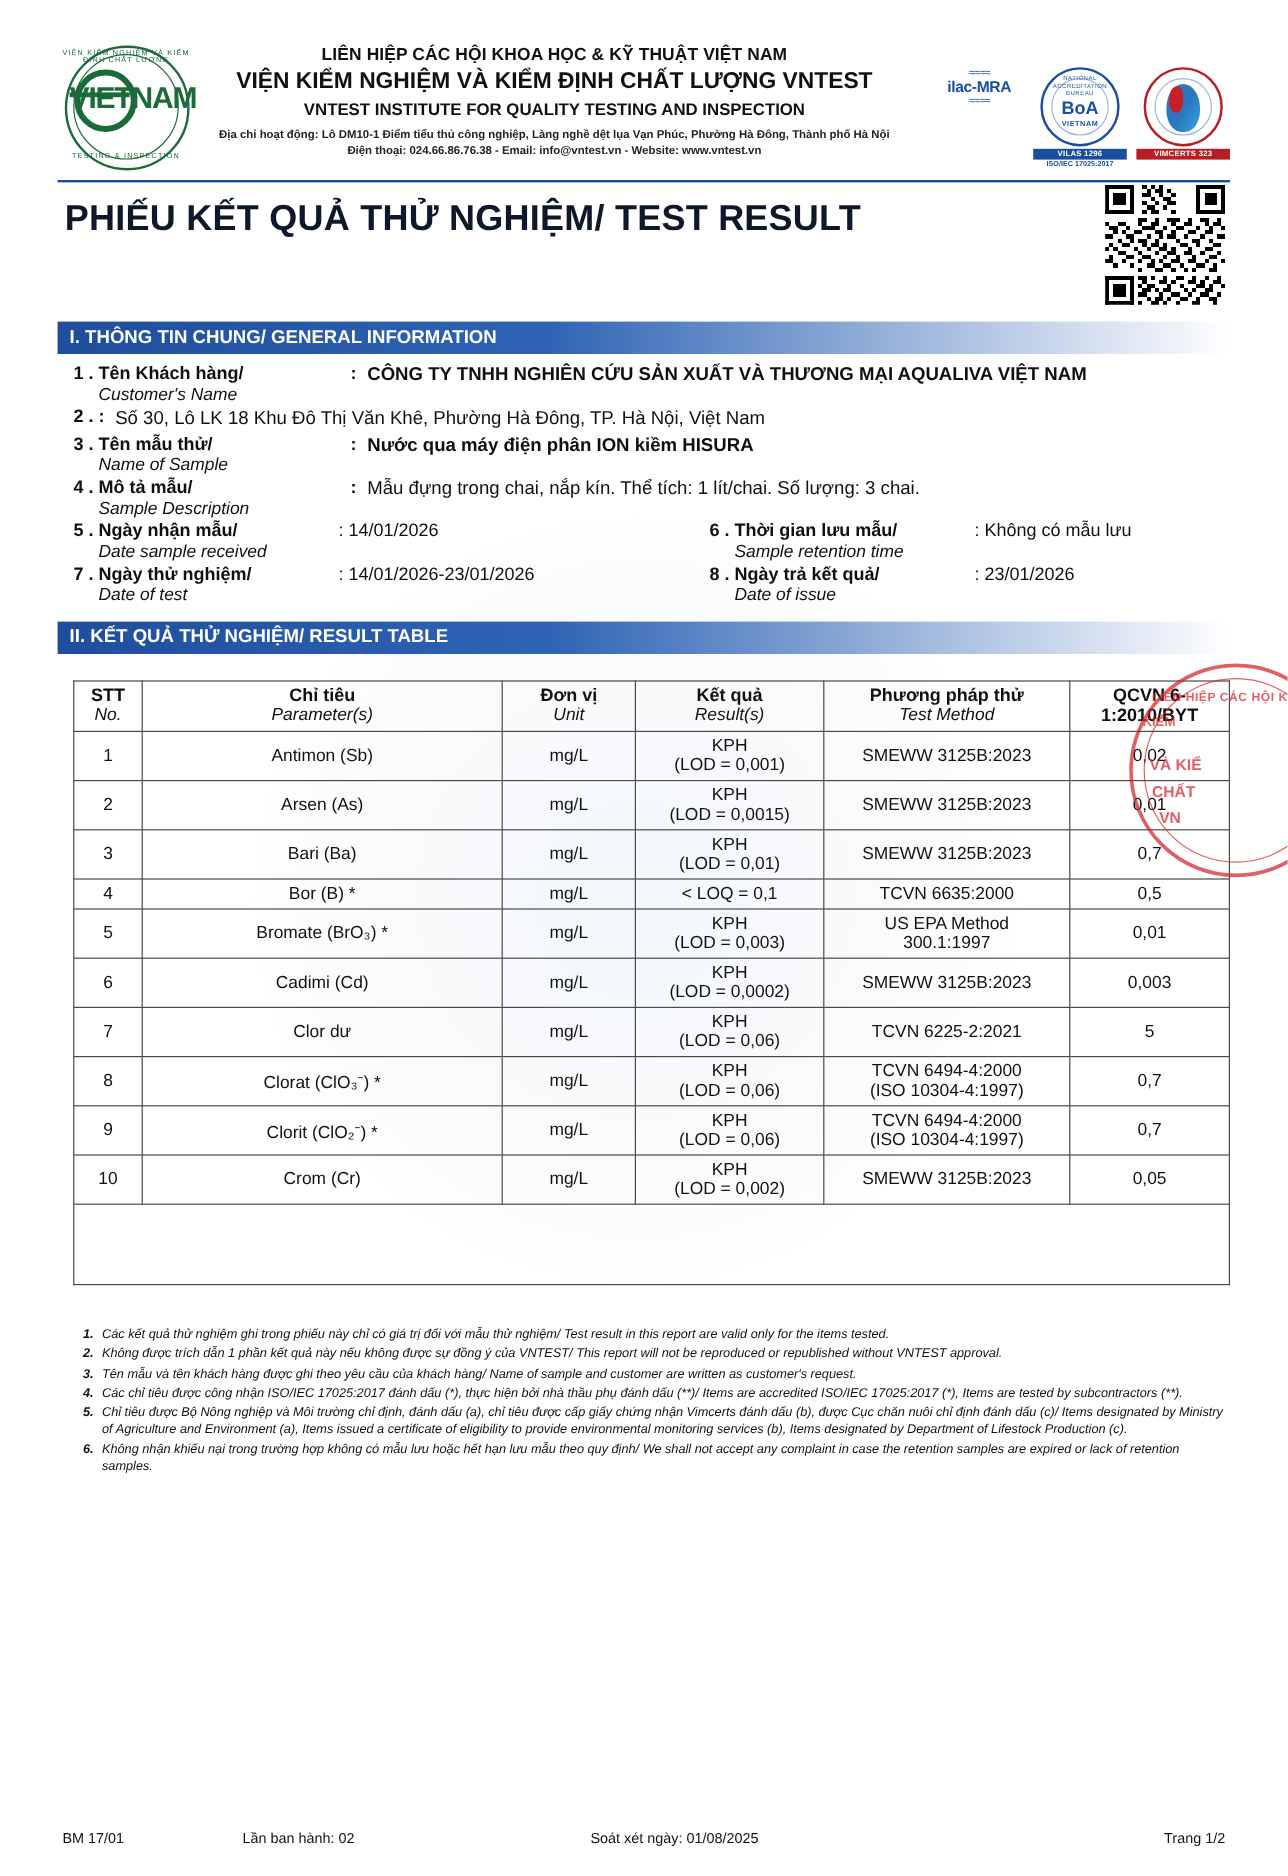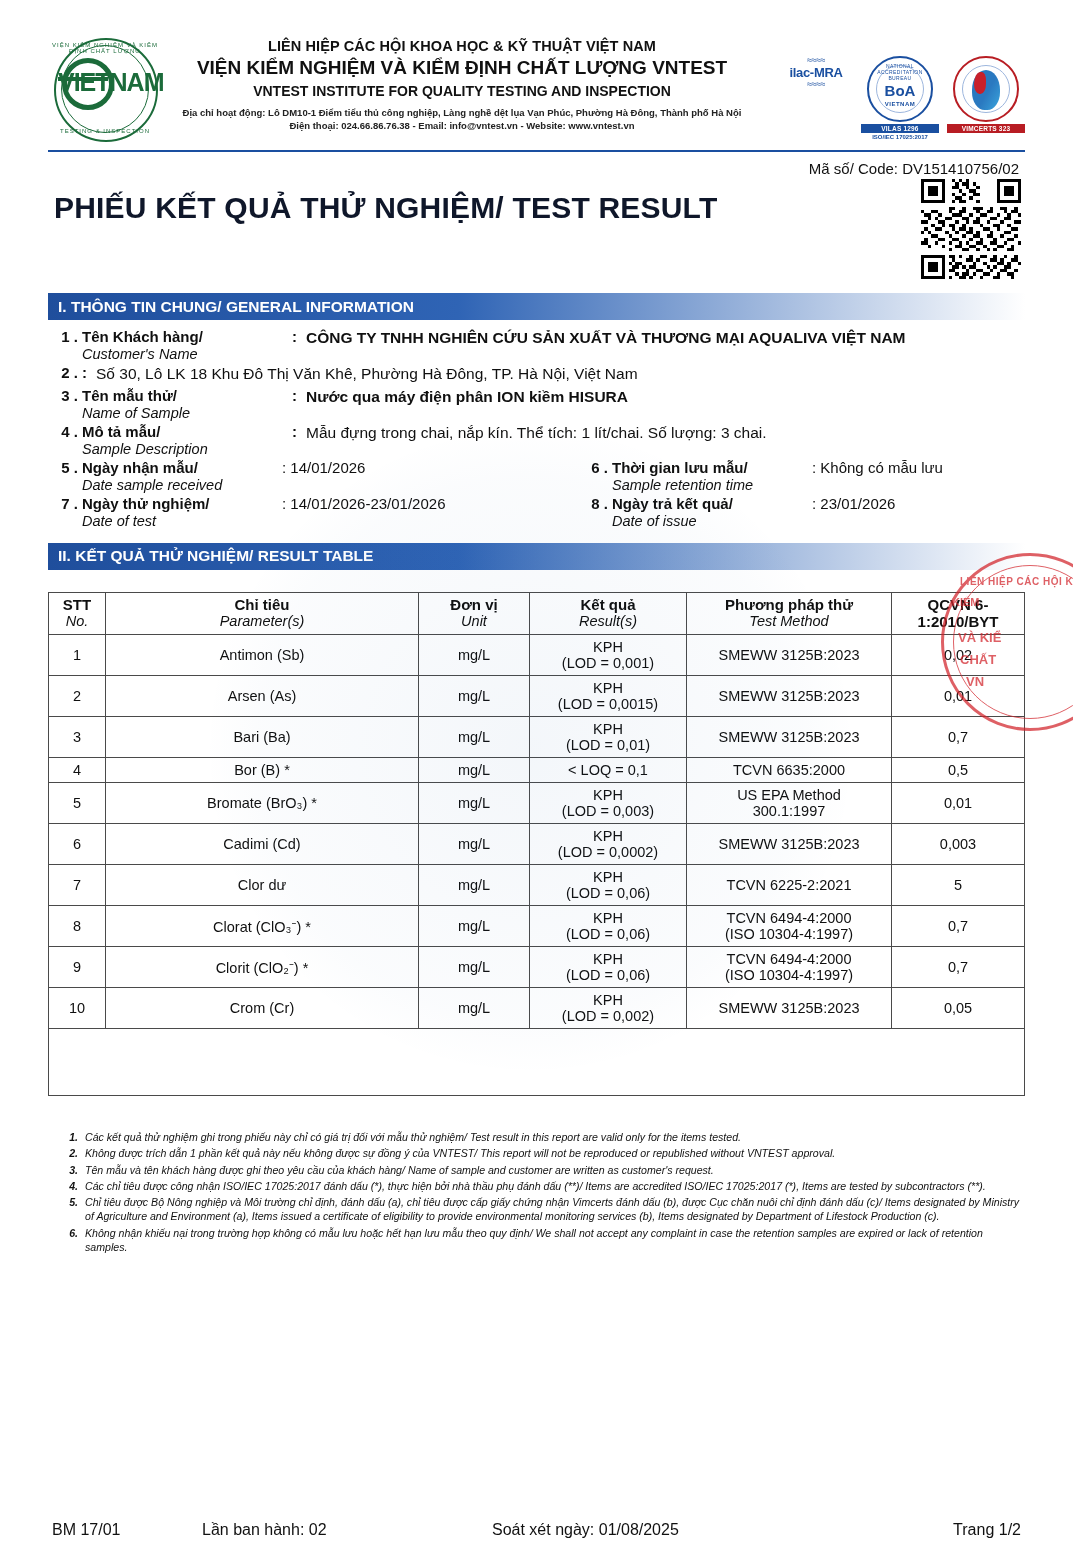--- a/index.html
+++ b/index.html
@@ -340,20 +340,21 @@
   .pair-left { flex: 0 0 530px; display: flex; }
   .pair-right { flex: 1 1 auto; display: flex; }
   .ilabel-sm { flex: 0 0 200px; font-weight: bold; font-size: 15px; }
   .ilabel-sm .it { font-weight: normal; font-style: italic; display: block; font-size: 14.5px; margin-top: 1px;}
   .ival-n { flex: 1 1 auto; font-size: 15px; }
 
   
   .tbl-wrap {
     padding: 12px 48px;
     margin-top: 10px;
+    margin-left: 13px;
   }
   table.res {
     width: 100%;
     border-collapse: collapse;
     font-size: 14.5px;
   }
   table.res th, table.res td {
     border: 1px solid #4a4a4a;
     text-align: center;
     padding: 4px 3px;
@@ -409,21 +410,21 @@
   }
   .note .t { flex: 1 1 auto; }
 
   
   .footer {
     position: absolute;
     left: 0; right: 0;
     bottom: 24px;
     padding: 0 52px;
     display: flex;
-    font-size: 16px;
+    font-size: 12px;
     color: #111;
   }
   .f1 { flex: 0 0 150px; }
   .f2 { flex: 0 0 290px; }
   .f3 { flex: 1 1 auto; }
   .f4 { flex: 0 0 110px; text-align: right; }
 
   
   .stamp {
     position: absolute;
@@ -511,24 +512,20 @@
           <div class="inner"></div>
           <div class="leaf"></div>
         </div>
         <div class="badge-caption red">VIMCERTS 323</div>
       </div>
     </div>
   </div>
 
   <div class="rule"></div>
 
-  <div class="code-row">
-    <span>Mã số/ Code:</span>
-    <span>DV151410756/02</span>
-  </div>
 
   <div class="title-row">
     <div class="doc-title">PHIẾU KẾT QUẢ THỬ NGHIỆM/ TEST RESULT</div>
     <div class="qr">
       <svg viewBox="0 0 29 29" width="100" height="100" shape-rendering="crispEdges">
         <rect width="29" height="29" fill="#fff"></rect>
         <g fill="#000">
           <rect x="0" y="0" width="7" height="1"></rect>
             <rect x="0" y="6" width="7" height="1"></rect>
           <rect x="0" y="0" width="1" height="7"></rect>

